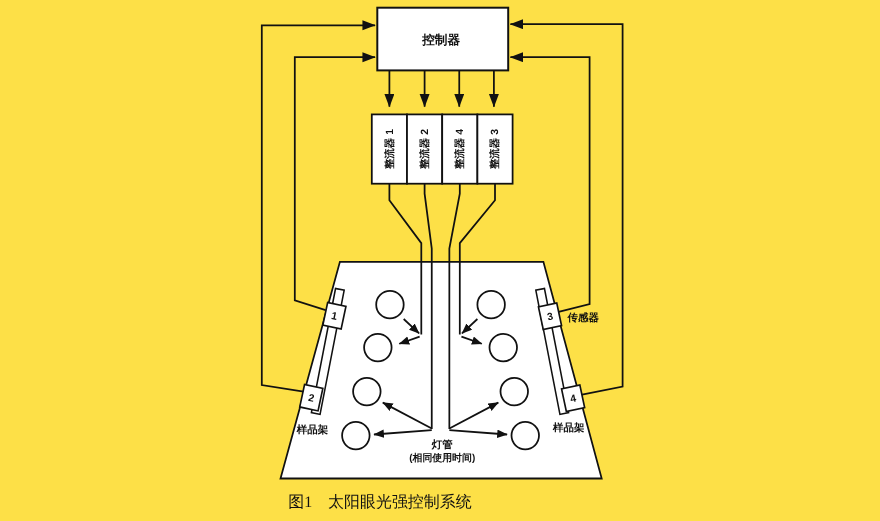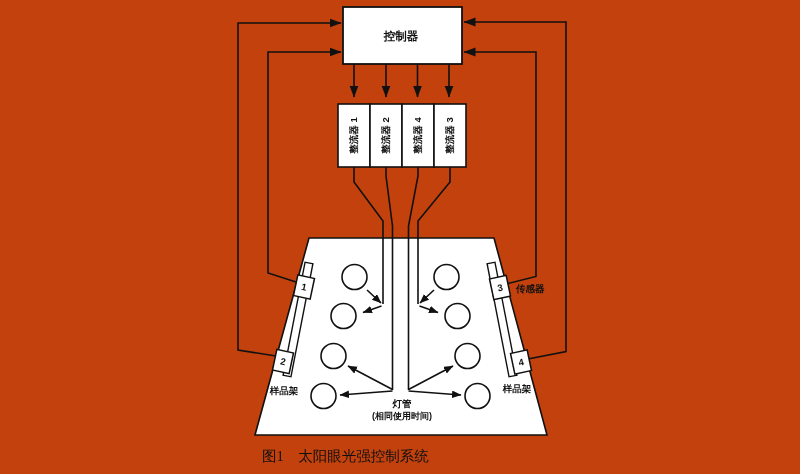--- a/index.html
+++ b/index.html
@@ -1,19 +1,19 @@
 <!DOCTYPE html>
 <html><head>
 <meta charset="utf-8">
 <style>
   html,body{margin:0;padding:0;background:#ffffff;}
   .page{
     position:relative;
     width:800px;height:474px;
-    background:#c2410c;
+    background:#fde047;
     font-family:"Liberation Sans", sans-serif;
     overflow:hidden;
   }
   svg text{
     font-family:"Liberation Sans", sans-serif;
     font-weight:bold;
     fill:#111111;
   }
   svg text.caption{
     font-family:"Liberation Serif", serif;

